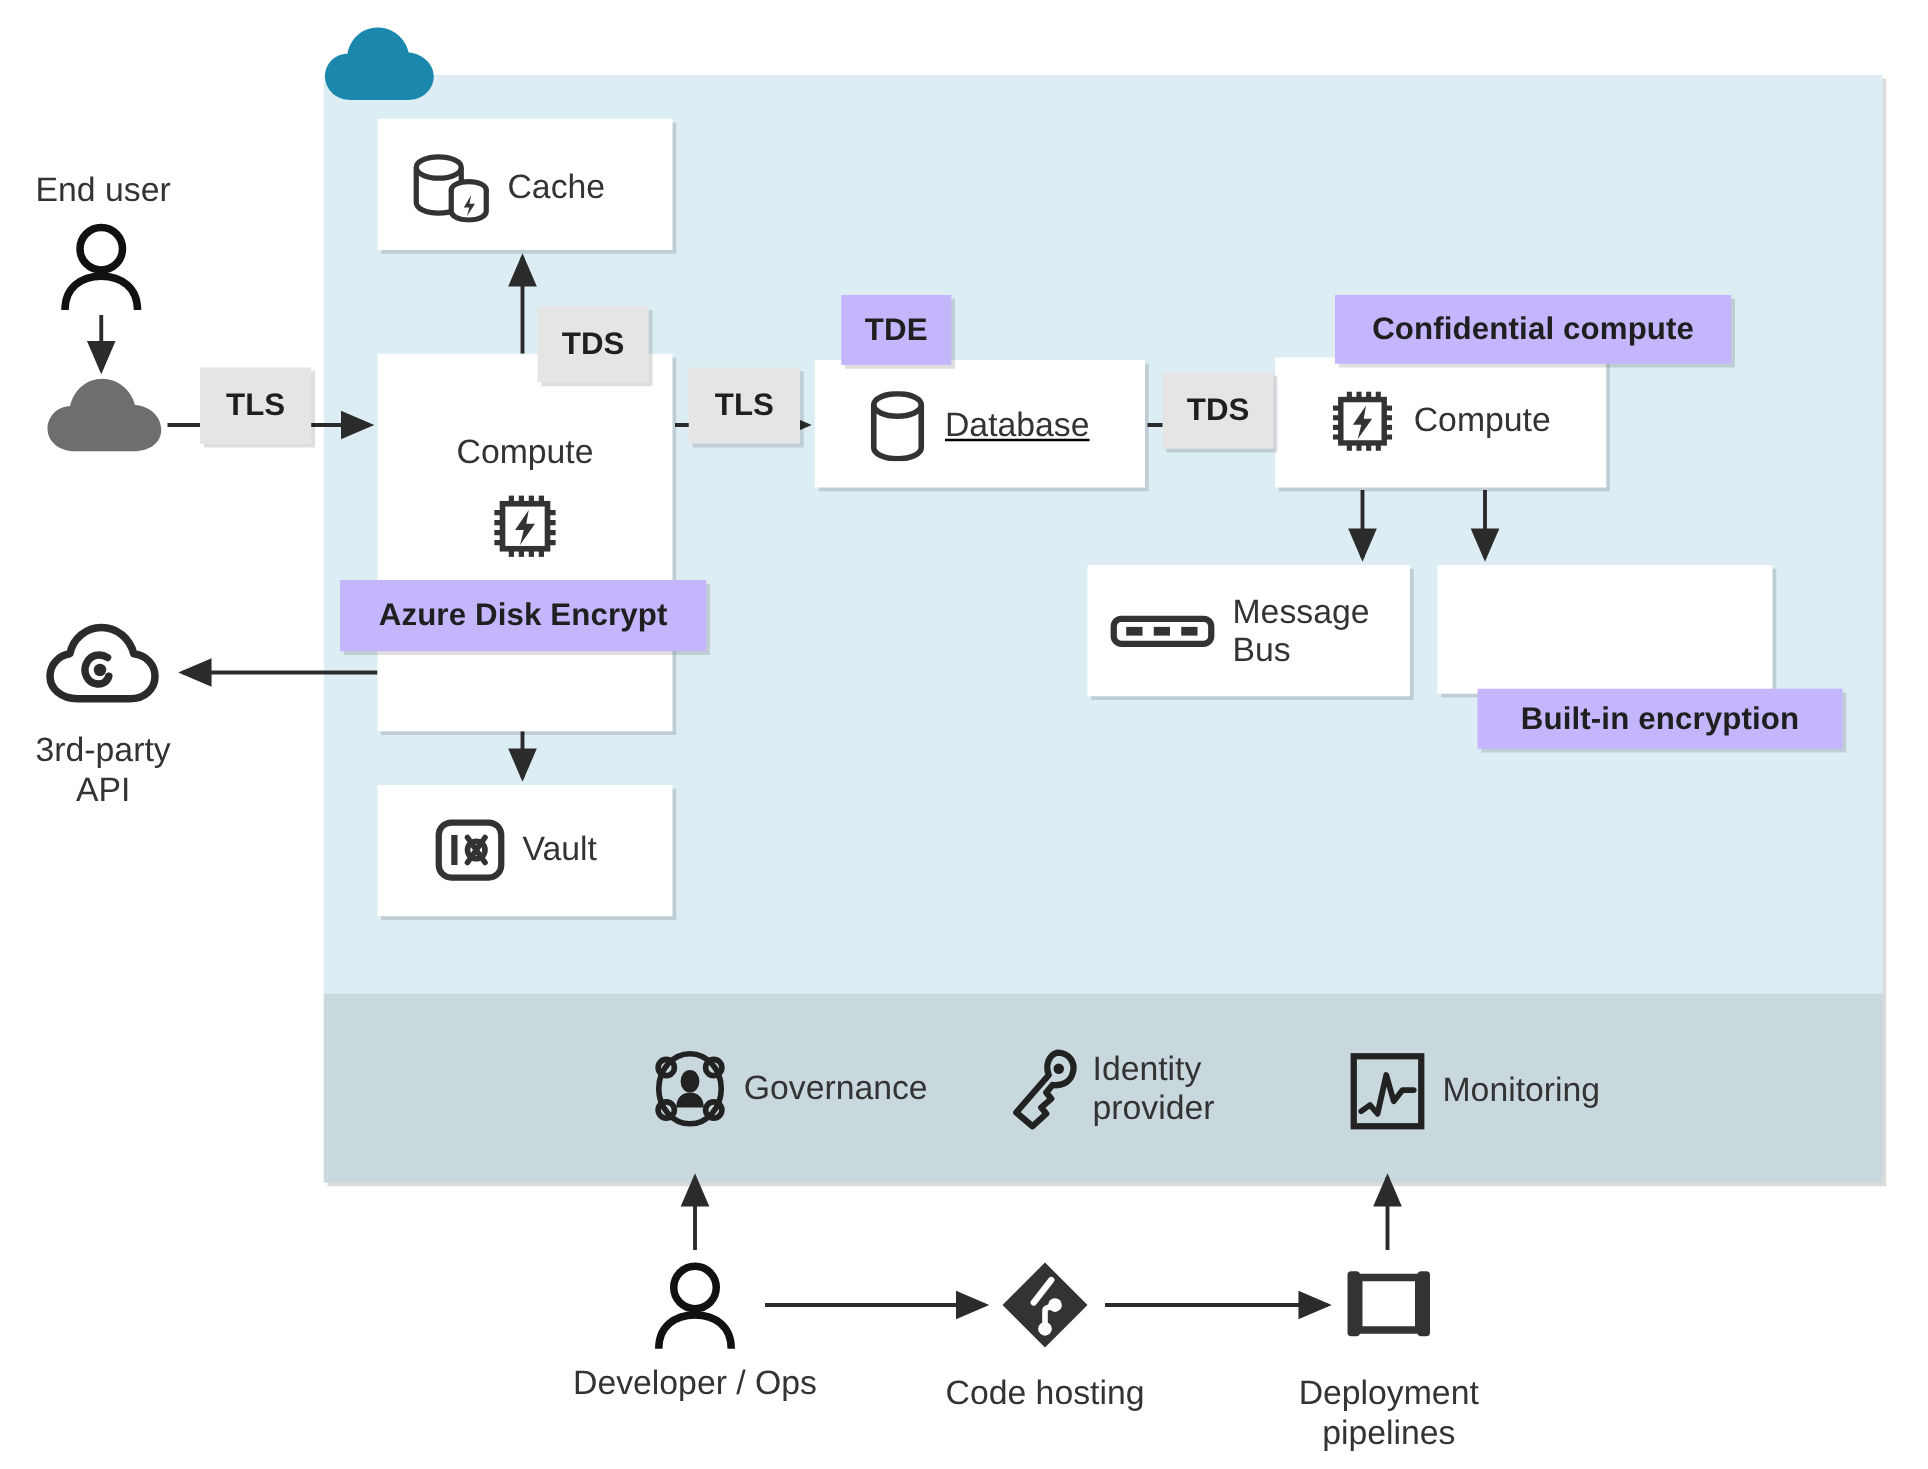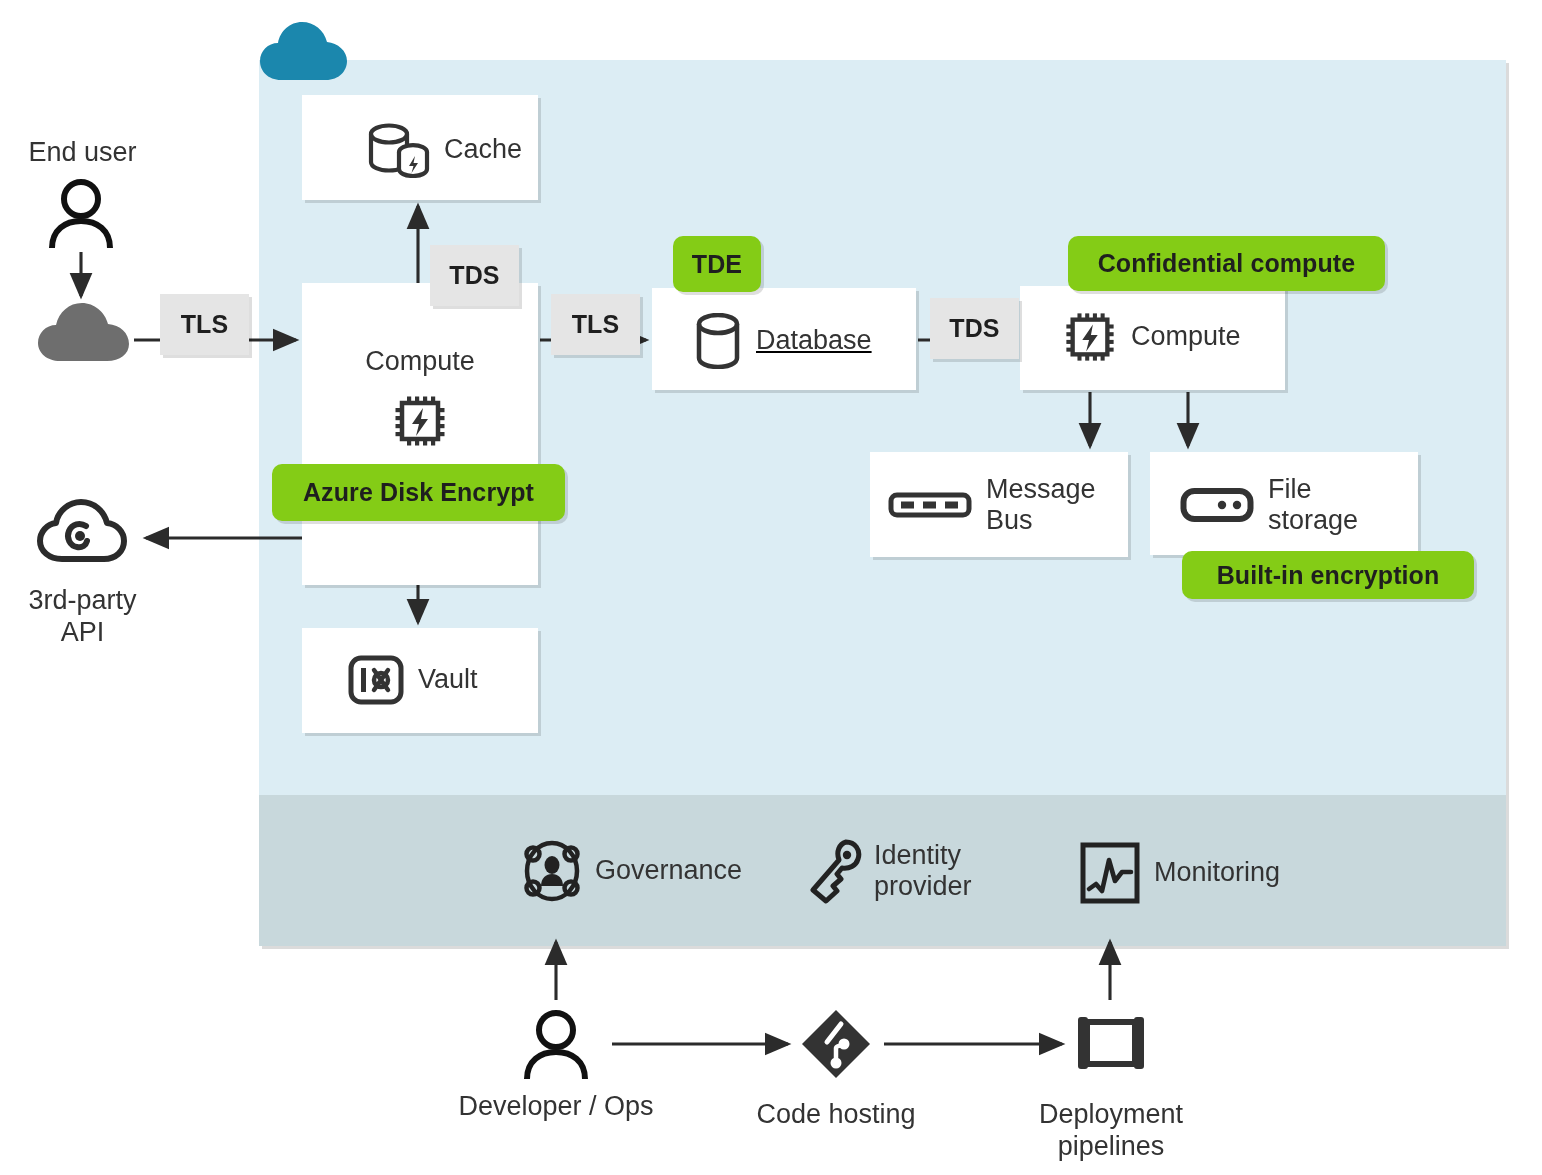--- a/index.html
+++ b/index.html
@@ -65,21 +65,21 @@
     display: flex;
     align-items: center;
     justify-content: center;
     font-weight: bold;
     font-size: 25px;
     color: #1f1f1f;
     box-shadow: 3px 3px 0 rgba(0,0,0,0.13);
     letter-spacing: 0.1px;
   }
   .badge-pink { background: #e5e5e5; margin-top: 30px; }
-  .badge-yellow { background: #84cc16; border-radius: 10px; }
+  .badge-yellow { background: #c4b5fd; }
 
   
   .ext-label {
     position: absolute;
     font-size: 27px;
     color: #333333;
     text-align: center;
     line-height: 1.2;
     white-space: pre-line;
   }
@@ -164,21 +164,21 @@
     <svg class="icon" viewBox="0 0 92 66" width="92" height="66">
       <path d="M26,61 C13,61 4,53 4,43 C4,34 11,26 20,25 C22,13 33,4 45,4 C58,4 68,13 71,25 C81,26 88,34 88,43 C88,53 80,61 68,61 Z" fill="none" stroke="#2b2b2b" stroke-width="6" stroke-linejoin="round"></path>
       <path d="M50,28 C44,24 36,26 33,33 C30,40 34,48 41,49 C46,50 50,47 51,43" fill="none" stroke="#2b2b2b" stroke-width="6" stroke-linecap="round"></path>
       <circle cx="44" cy="38" r="5" fill="#2b2b2b"></circle>
     </svg>
   </div>
   <div class="ext-label" style="left:0px; top:584px; width:165px;">3rd-party
 API</div>
 
   <div class="box" style="left:302px; top:95px; width:236px; height:105px;"></div>
-  <div class="box-inner" style="left:330px; top:122px;margin-left:38px;">
+  <div class="box-inner" style="left:330px; top:122px;">
     <span>
       <svg class="icon" viewBox="0 0 62 56" width="62" height="56">
         <ellipse cx="21" cy="12" rx="18" ry="8.5" fill="none" stroke="#333" stroke-width="4.2"></ellipse>
         <path d="M3,12 L3,40 C3,45 11,48.5 21,48.5 C31,48.5 39,45 39,40 L39,12" fill="none" stroke="#333" stroke-width="4.2"></path>
         <ellipse cx="45" cy="30" rx="14" ry="6.8" fill="#fff" stroke="#333" stroke-width="4.2"></ellipse>
         <path d="M31,30 L31,47 C31,51 37,54 45,54 C53,54 59,51 59,47 L59,30" fill="#fff" stroke="#333" stroke-width="4.2"></path>
         <path d="M47,34 L41,44 L45.5,44 L43.5,51 L50,41 L45.5,41 Z" fill="#333"></path>
       </svg>
     </span>
     <span class="box-label">Cache</span>
@@ -261,31 +261,20 @@
         <rect x="13" y="13.5" width="13" height="7" fill="#333"></rect>
         <rect x="35" y="13.5" width="13" height="7" fill="#333"></rect>
         <rect x="57" y="13.5" width="13" height="7" fill="#333"></rect>
       </svg>
     </span>
     <span class="box-label">Message
 Bus</span>
   </div>
 
   <div class="box" style="left:1150px; top:452px; width:268px; height:103px;"></div>
-  <div class="box-inner" style="left:1180px; top:474px;">
-    <span>
-      <svg class="icon" viewBox="0 0 74 42" width="74" height="42">
-        <rect x="3.5" y="7" width="67" height="28" rx="11" fill="none" stroke="#333" stroke-width="6"></rect>
-        <circle cx="42" cy="21" r="4.2" fill="#333"></circle>
-        <circle cx="57" cy="21" r="4.2" fill="#333"></circle>
-      </svg>
-    </span>
-    <span class="box-label">File
-storage</span>
-  </div>
 
   <div class="box" style="left:302px; top:628px; width:236px; height:105px;"></div>
   <div class="box-inner" style="left:348px; top:655px;">
     <span>
       <svg class="icon" viewBox="0 0 56 50" width="56" height="50">
         <rect x="3" y="3" width="50" height="44" rx="10" fill="none" stroke="#333" stroke-width="5"></rect>
         <rect x="13" y="13" width="5" height="24" fill="#333"></rect>
         <circle cx="33" cy="25" r="7" fill="none" stroke="#333" stroke-width="4.5"></circle>
         <path d="M26,15 L40,35 M40,15 L26,35" stroke="#333" stroke-width="4.5" stroke-linecap="round"></path>
       </svg>

